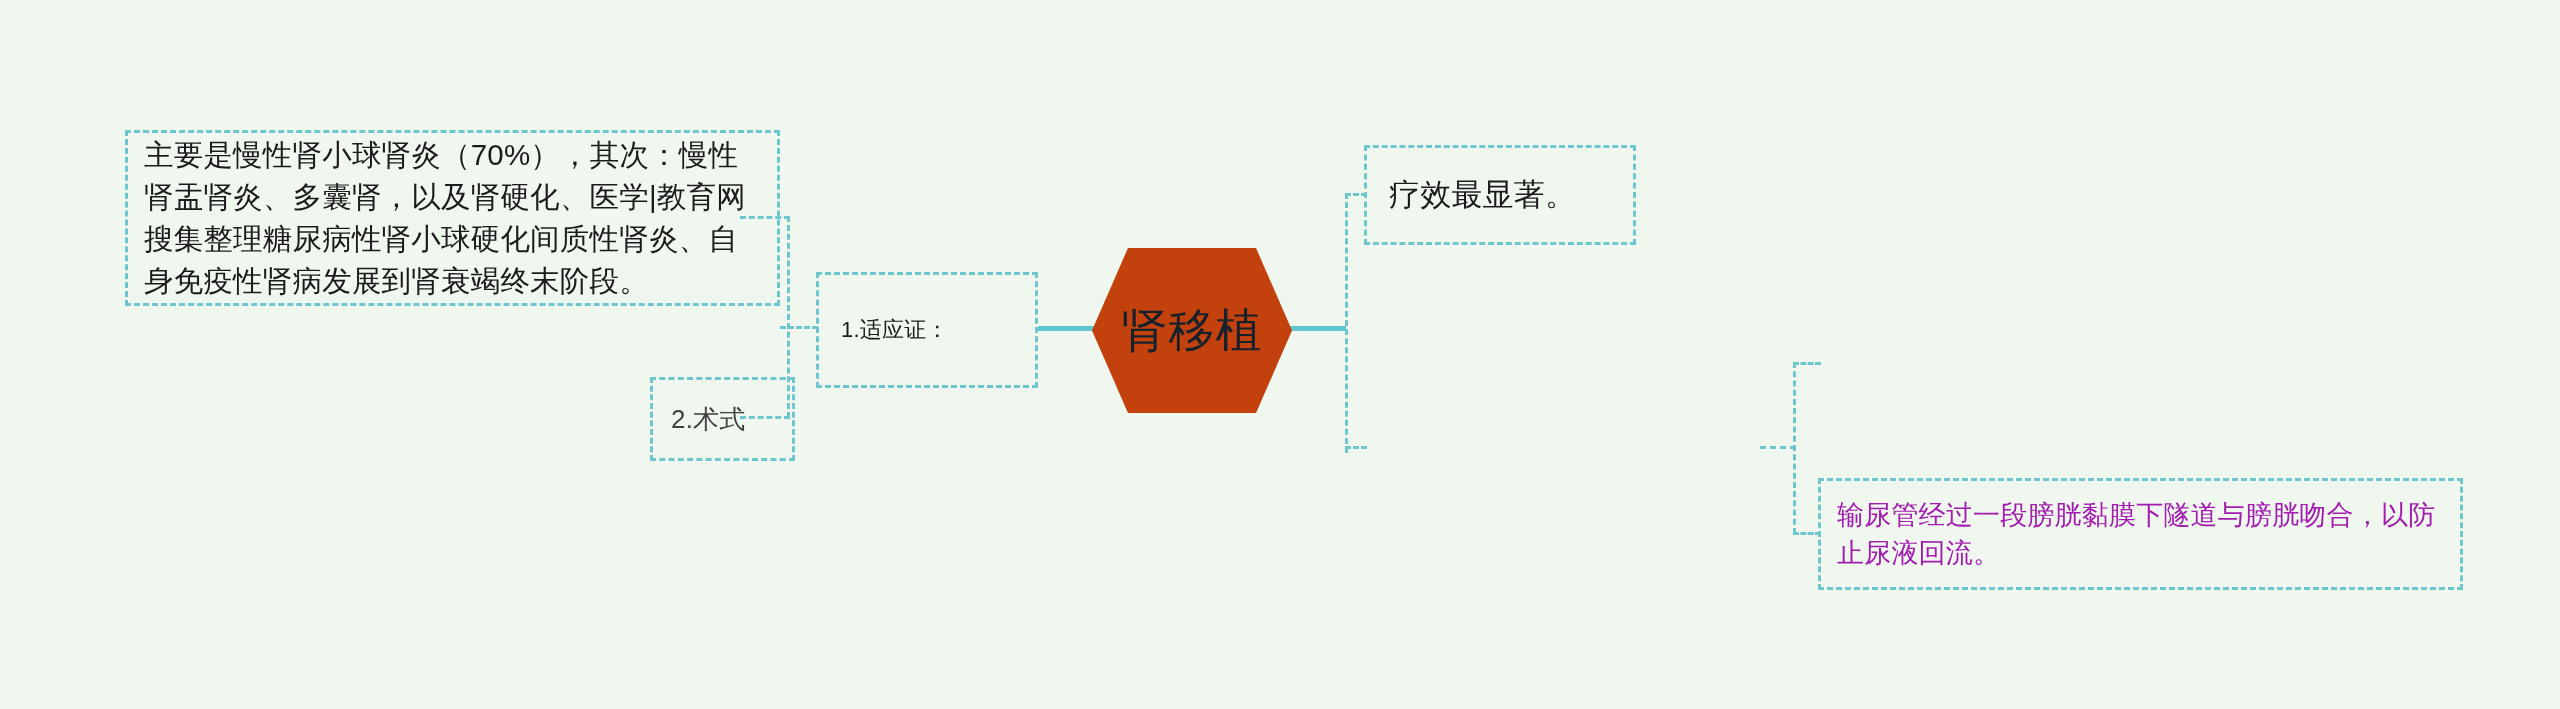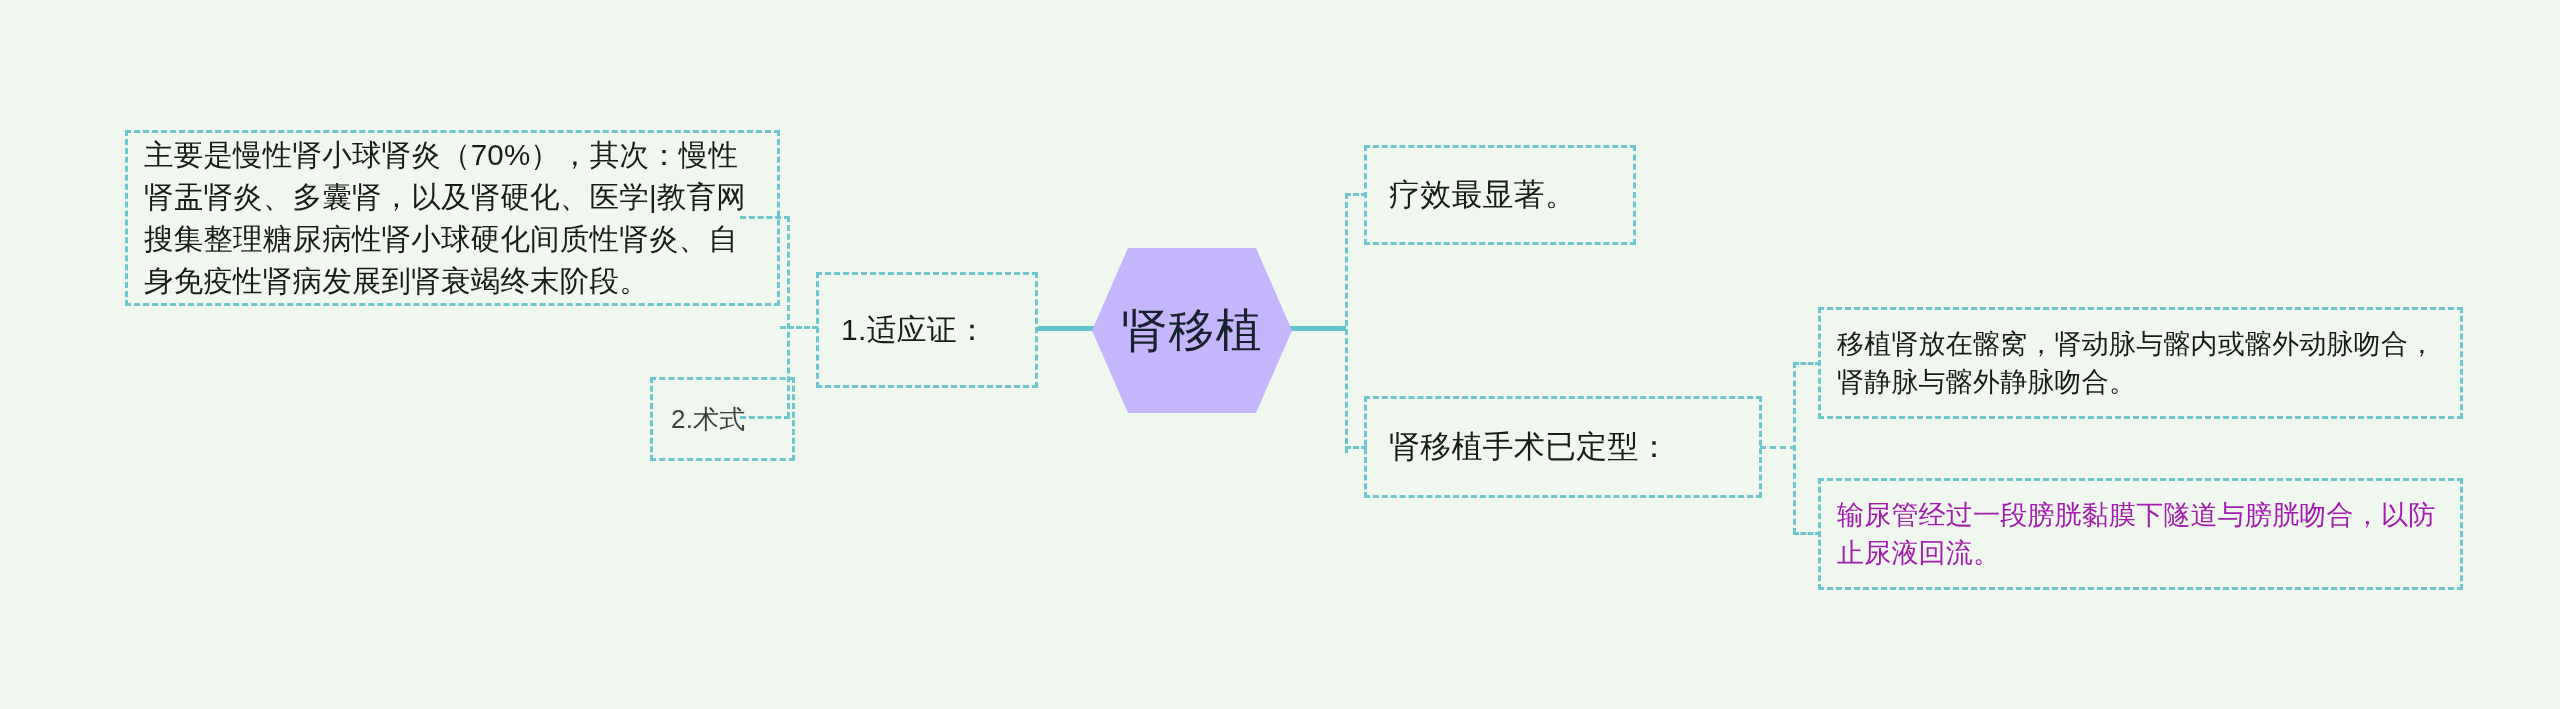--- a/index.html
+++ b/index.html
@@ -40,21 +40,21 @@
 
   
   #node-indications-detail {
     left: 125px;  top: 130px;  width: 655px;  height: 176px;
     font-size: 29.5px;
   }
   #node-indications-detail .txt { padding: 0 16px; }
 
   #node-indications {
     left: 816px;  top: 272px;  width: 222px;  height: 116px;
-    font-size: 30px;
+    font-size: 22px;
   }
   #node-indications .txt { padding: 0 22px; }
 
   #node-technique {
     left: 650px;  top: 377px;  width: 145px;  height: 84px;
     font-size: 26px;
   }
   #node-technique .txt { padding: 0 18px; }
 
   #node-efficacy {
@@ -162,33 +162,27 @@
   </div>
 
   <div class="node" id="node-indications" style="border-color: rgb(110, 198, 207);">
     <span class="txt" style="color: rgb(27, 27, 27);">1.适应证：</span>
   </div>
 
   <div class="node" id="node-technique" style="border-color: rgb(110, 198, 207);">
     <span class="txt" style="color: #404040;">2.术式</span>
   </div>
 
-  <div id="node-root" style="background: #c4b5fd;">
+  <div id="node-root" style="background: #c2410c;">
     <span class="root-txt">肾移植</span>
   </div>
 
   <div class="node" id="node-efficacy" style="border-color: rgb(110, 198, 207);">
     <span class="txt" style="color: rgb(27, 27, 27);">疗效最显著。</span>
   </div>
 
-  <div class="node" id="node-procedure" style="border-color: rgb(110, 198, 207);">
-    <span class="txt" style="color: rgb(27, 27, 27);">肾移植手术已定型：</span>
-  </div>
 
-  <div class="node" id="node-placement" style="border-color: rgb(110, 198, 207);">
-    <span class="txt" style="color: rgb(27, 27, 27);">移植肾放在髂窝，肾动脉与髂内或髂外动脉吻合，肾静脉与髂外静脉吻合。</span>
-  </div>
 
   <div class="node" id="node-ureter" style="border-color: rgb(110, 198, 207);">
     <span class="txt" style="color: #a21caf;">输尿管经过一段膀胱黏膜下隧道与膀胱吻合，以防止尿液回流。</span>
   </div>
 
 </div>
 
 </body></html>

